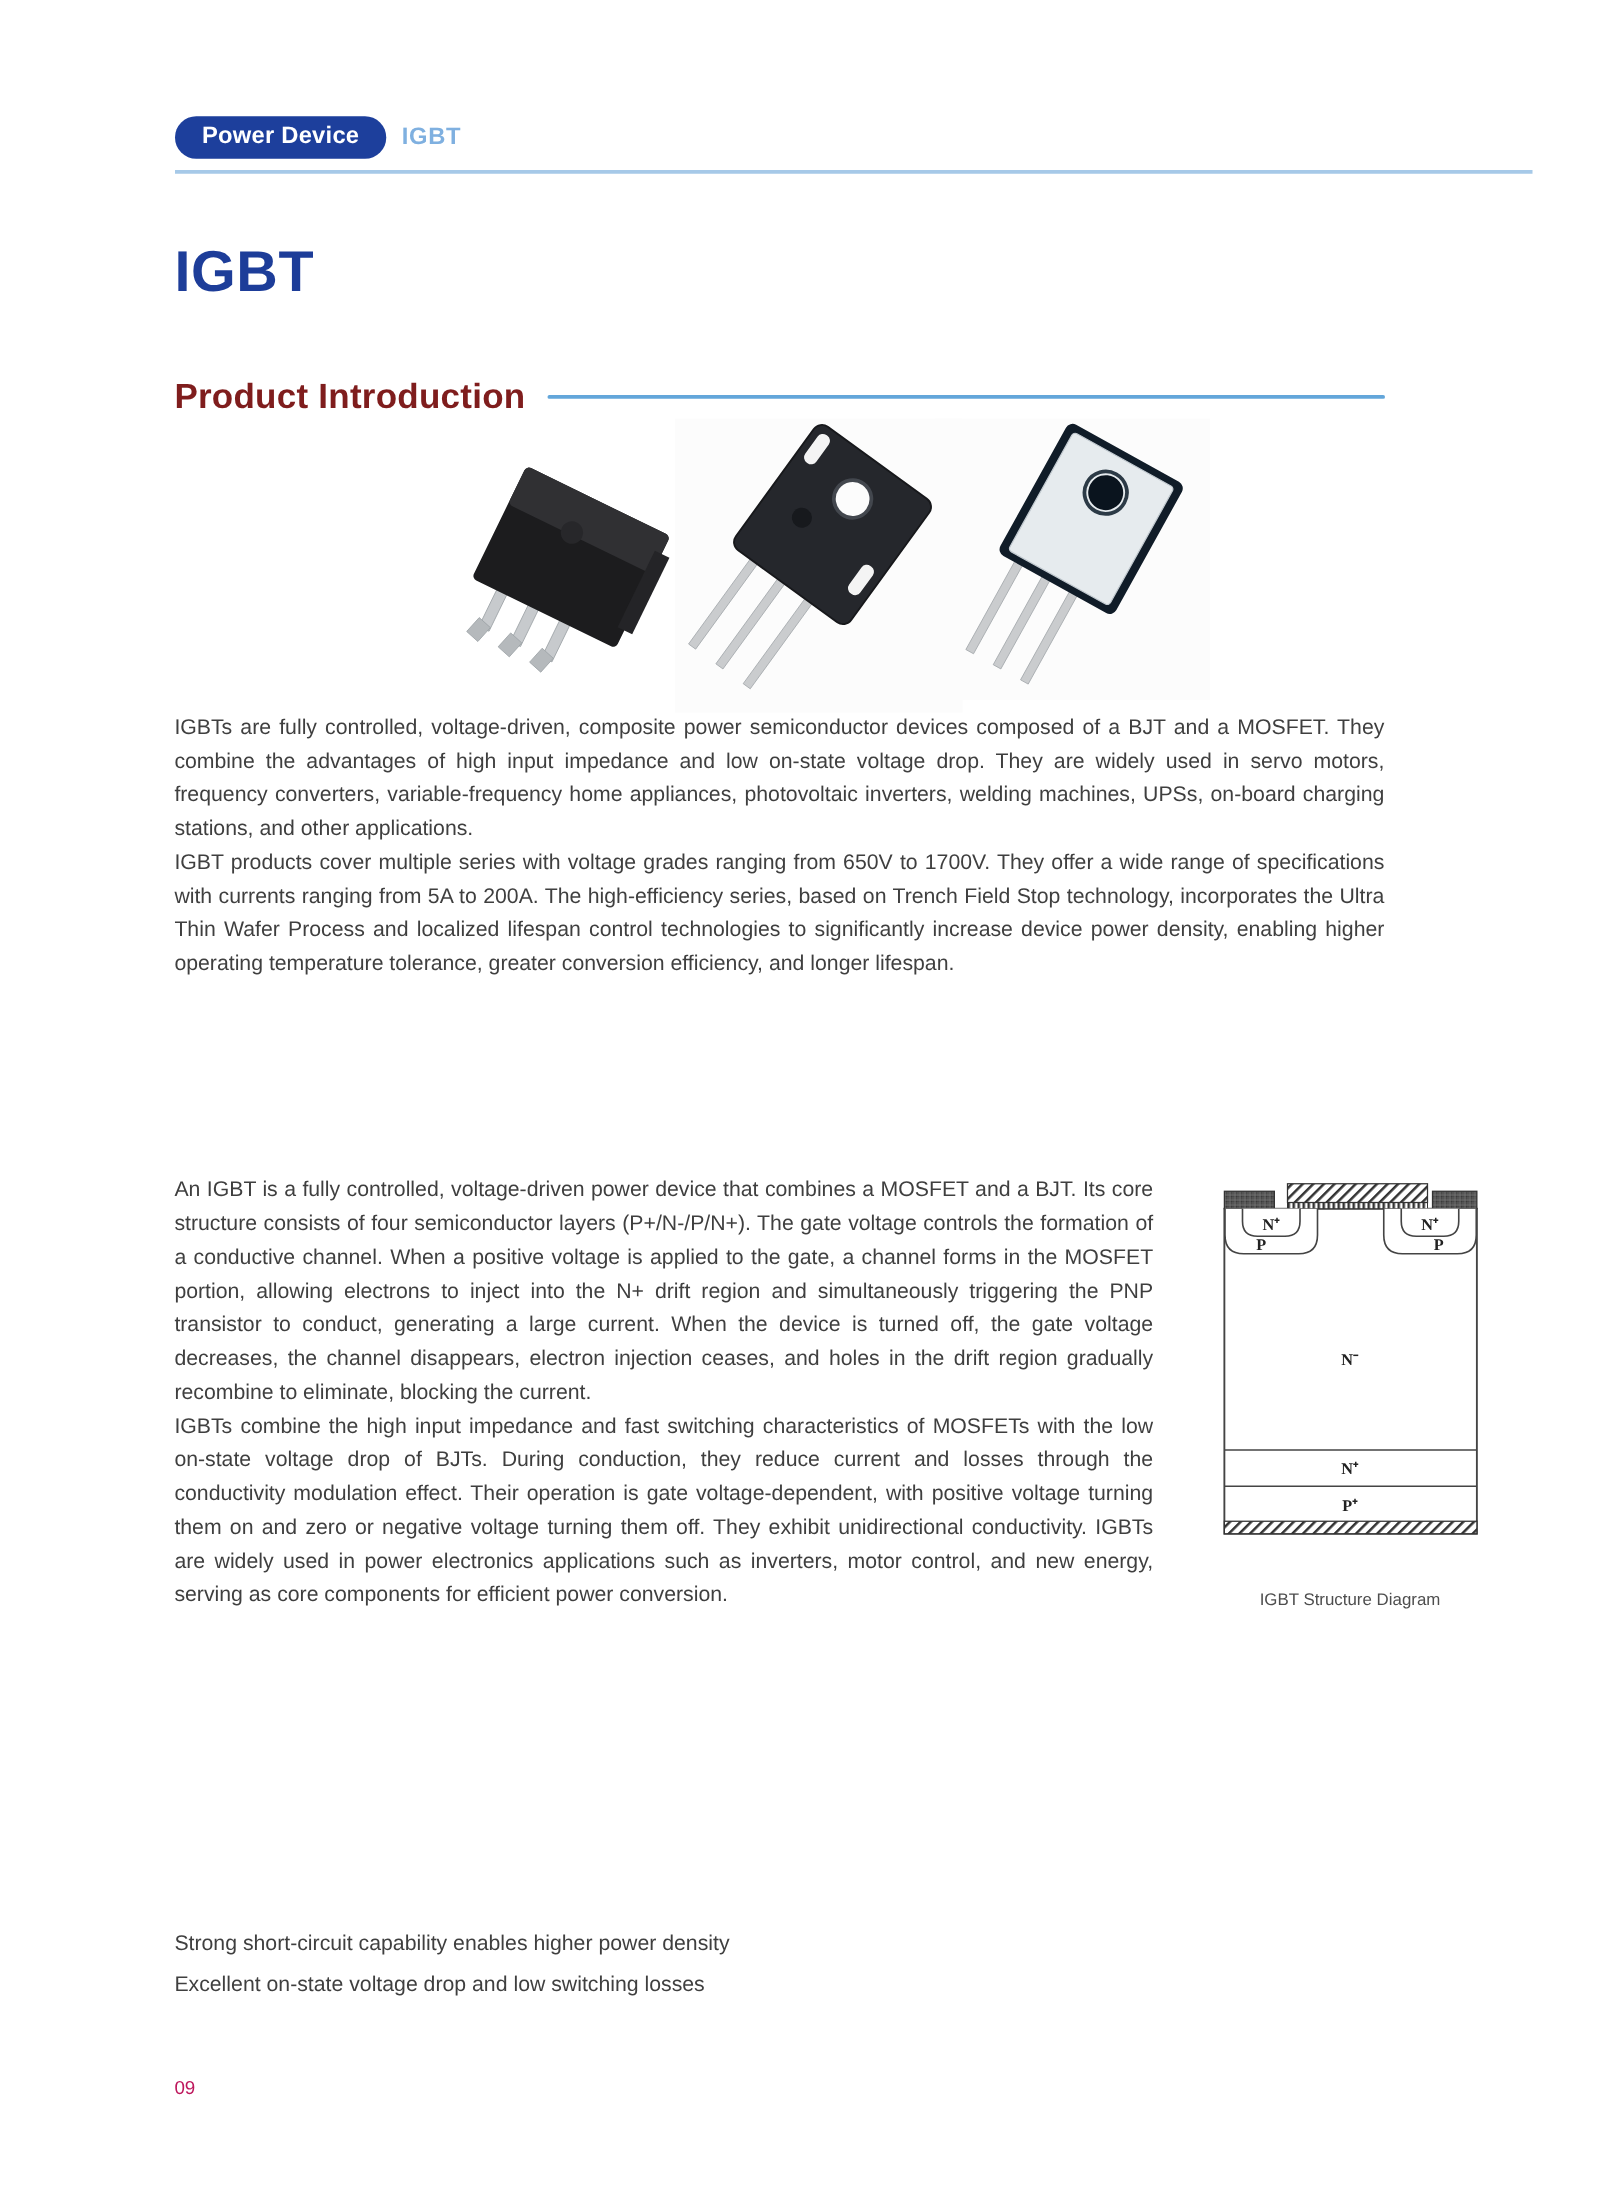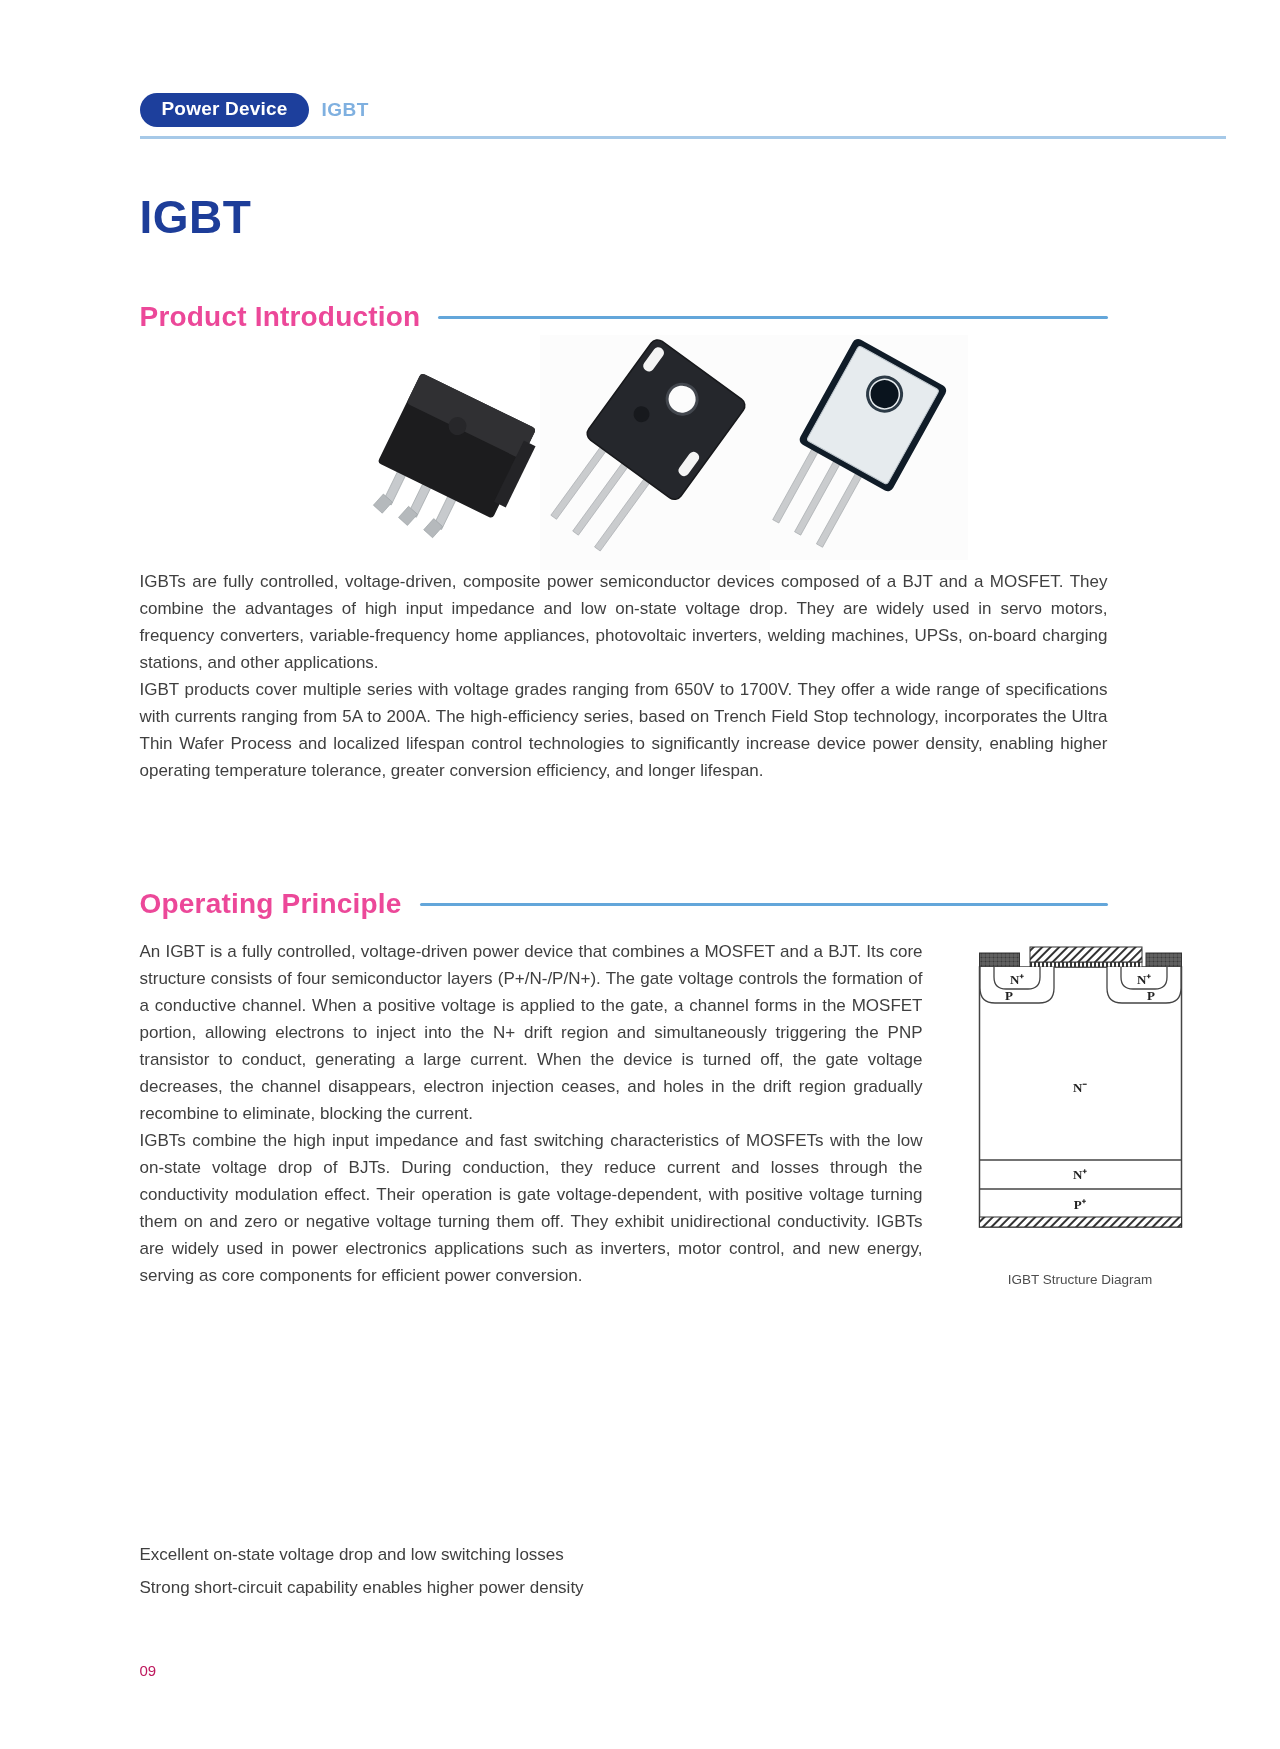--- a/index.html
+++ b/index.html
@@ -13,21 +13,21 @@
   .badge { background:#1d3f9c; color:#ffffff; font-size:19px; font-weight:bold;
            padding:5px 22px 7px 22px; border-radius:18px; letter-spacing:0.2px; }
   .badge-context { color:#7fb0e0; font-size:19px; font-weight:bold; margin-left:12px; letter-spacing:0.5px; }
   .header-rule { margin-top:9px; height:3px; background:#a6c9e8; }
 
   
   .page-title { position:absolute; top:190px; left:97px; font-size:46px; font-weight:bold; color:#1d3d99; letter-spacing:0.5px; }
 
   
   .sec-head { position:absolute; left:97px; width:968px; display:flex; align-items:center; }
-  .sec-head h2 { color:#ec4899; font-size:28px; font-weight:bold; white-space:nowrap; letter-spacing:0.2px; }
+  .sec-head h2 { color:#7f1d1d; font-size:28px; font-weight:bold; white-space:nowrap; letter-spacing:0.2px; }
   .sec-rule { flex:1; height:3px; background:#63a6da; margin-left:18px; border-radius:2px; }
 
   
   .photos { position:absolute; top:335px; left:97px; width:968px; height:225px; }
   .photo { position:absolute; }
   .photo-bg { background:#fcfcfc; }
 
   
   .body-text { position:absolute; left:97px; width:968px; font-size:17px; line-height:27px;
                color:#3f3f3f; text-align:justify; }
@@ -117,24 +117,20 @@
         </g>
       </svg>
     </div>
   </div>
 
   <div class="body-text" style="top:568px">
     <p>IGBTs are fully controlled, voltage-driven, composite power semiconductor devices composed of a BJT and a MOSFET. They combine the advantages of high input impedance and low on-state voltage drop. They are widely used in servo motors, frequency converters, variable-frequency home appliances, photovoltaic inverters, welding machines, UPSs, on-board charging stations, and other applications.</p>
     <p>IGBT products cover multiple series with voltage grades ranging from 650V to 1700V. They offer a wide range of specifications with currents ranging from 5A to 200A. The high-efficiency series, based on Trench Field Stop technology, incorporates the Ultra Thin Wafer Process and localized lifespan control technologies to significantly increase device power density, enabling higher operating temperature tolerance, greater conversion efficiency, and longer lifespan.</p>
   </div>
 
-  <div class="sec-head" style="top:888px">
-    <h2>Operating Principle</h2>
-    <div class="sec-rule"></div>
-  </div>
 
   <div class="body-text" style="top:938px">
 
     <div class="diagram-float">
       <svg width="205" height="296" viewBox="0 0 205 296">
         <defs>
           <pattern id="hatch" width="6" height="6" patternTransform="rotate(45)" patternUnits="userSpaceOnUse">
             <rect width="6" height="6" fill="#ffffff"></rect>
             <line x1="1" y1="0" x2="1" y2="6" stroke="#333" stroke-width="2"></line>
           </pattern>
@@ -176,19 +172,19 @@
       </svg>
       <div class="diagram-caption">IGBT Structure Diagram</div>
     </div>
 
     <p>An IGBT is a fully controlled, voltage-driven power device that combines a MOSFET and a BJT. Its core structure consists of four semiconductor layers (P+/N-/P/N+). The gate voltage controls the formation of a conductive channel. When a positive voltage is applied to the gate, a channel forms in the MOSFET portion, allowing electrons to inject into the N+ drift region and simultaneously triggering the PNP transistor to conduct, generating a large current. When the device is turned off, the gate voltage decreases, the channel disappears, electron injection ceases, and holes in the drift region gradually recombine to eliminate, blocking the current.</p>
     <p>IGBTs combine the high input impedance and fast switching characteristics of MOSFETs with the low on-state voltage drop of BJTs. During conduction, they reduce current and losses through the conductivity modulation effect. Their operation is gate voltage-dependent, with positive voltage turning them on and zero or negative voltage turning them off. They exhibit unidirectional conductivity. IGBTs are widely used in power electronics applications such as inverters, motor control, and new energy, serving as core components for efficient power conversion.</p>
   </div>
 
 
   <div class="features" style="top:1538px">
+    <div>Strong short-circuit capability enables higher power density</div>
     <div>Excellent on-state voltage drop and low switching losses</div>
-    <div>Strong short-circuit capability enables higher power density</div>
   </div>
 
   <div class="page-num">09</div>
 
 </div>
 
 </body></html>

